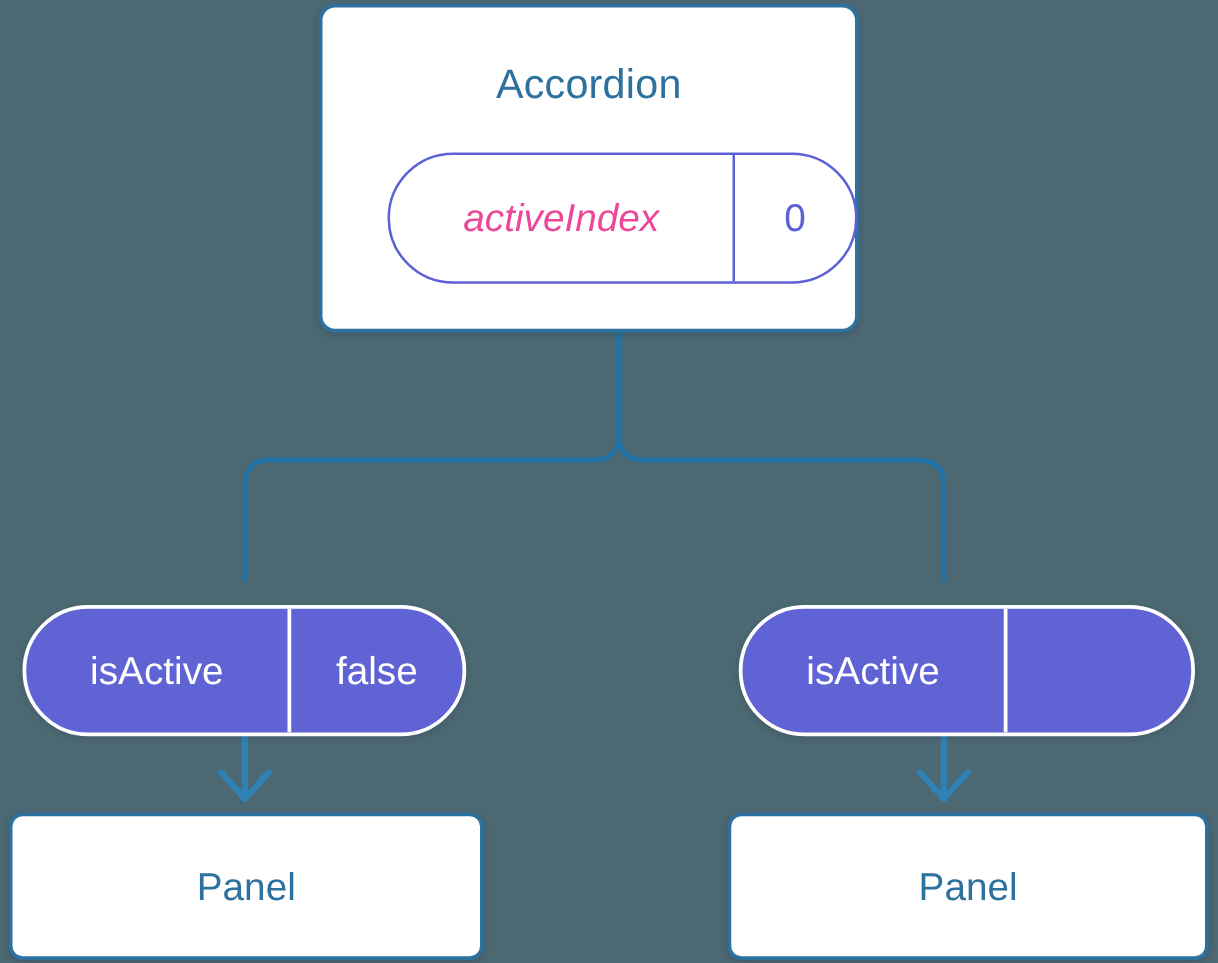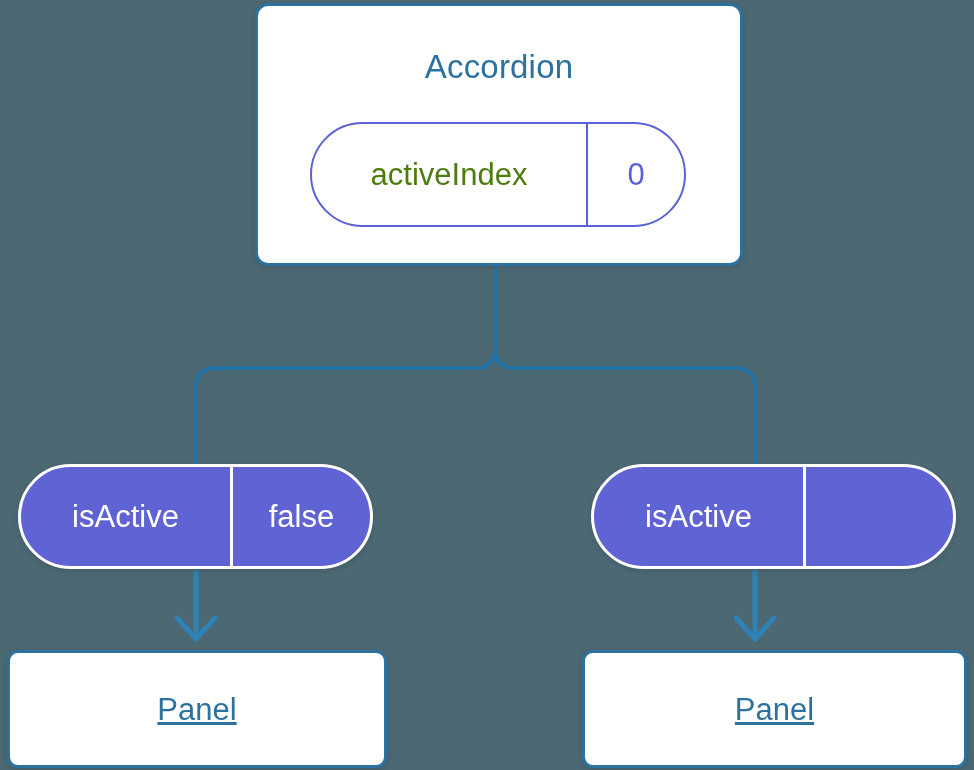--- a/index.html
+++ b/index.html
@@ -41,21 +41,21 @@
     z-index: 2;
     display: flex;
     flex-direction: column;
     align-items: center;
     box-shadow: 0 2px 5px rgba(20,40,50,0.18);
   }
 
   #accordion-card {
     left: 255px;
     top: 3px;
-    width: 488px;
+    width: 432px;
     height: 263px;
     padding-top: 44px;
   }
 
   .card-title {
     color: #2d719e;
     font-size: 33px;
     line-height: 1;
     letter-spacing: 0.2px;
     font-weight: 400;
@@ -86,37 +86,39 @@
     left: 52px;
     top: 116px;
     width: 376px;
     height: 105px;
     border: 2px solid #5c62d6;
     background: transparent;
   }
   #state-pill .pill-key {
     flex: 0 0 276px;
     border-right: 2px solid #5c62d6;
-    color: #4d7c0f;
-    font-size: 31px;
+    color: #ec4899;
+    font-size: 31px;
+    font-style: italic;
   }
   #state-pill .pill-val {
     flex: 1 1 auto;
     color: #5c62d6;
     font-size: 31px;
   }
 
   
   .pill-filled {
     position: absolute;
     z-index: 2;
     height: 105px;
     background: #5f63d4;
     border: 3px solid #ffffff;
     box-shadow: 0 2px 5px rgba(20,40,50,0.16);
+    margin-top: 20px;
   }
   .pill-filled .pill-key {
     border-right: 3px solid #ffffff;
     color: #ffffff;
     font-size: 31px;
   }
   .pill-filled .pill-val {
     color: #ffffff;
     font-size: 31px;
     flex: 1 1 auto;
@@ -147,21 +149,20 @@
     display: flex;
     align-items: center;
     justify-content: center;
     box-shadow: 0 2px 5px rgba(20,40,50,0.18);
   }
   .panel-title {
     color: #2d719e;
     font-size: 31px;
     line-height: 1;
     user-select: none;
-    text-decoration: underline;
   }
 
   #panel-left {
     left: 7px;
     top: 650px;
     width: 380px;
     height: 118px;
   }
   #panel-right {
     left: 582px;

